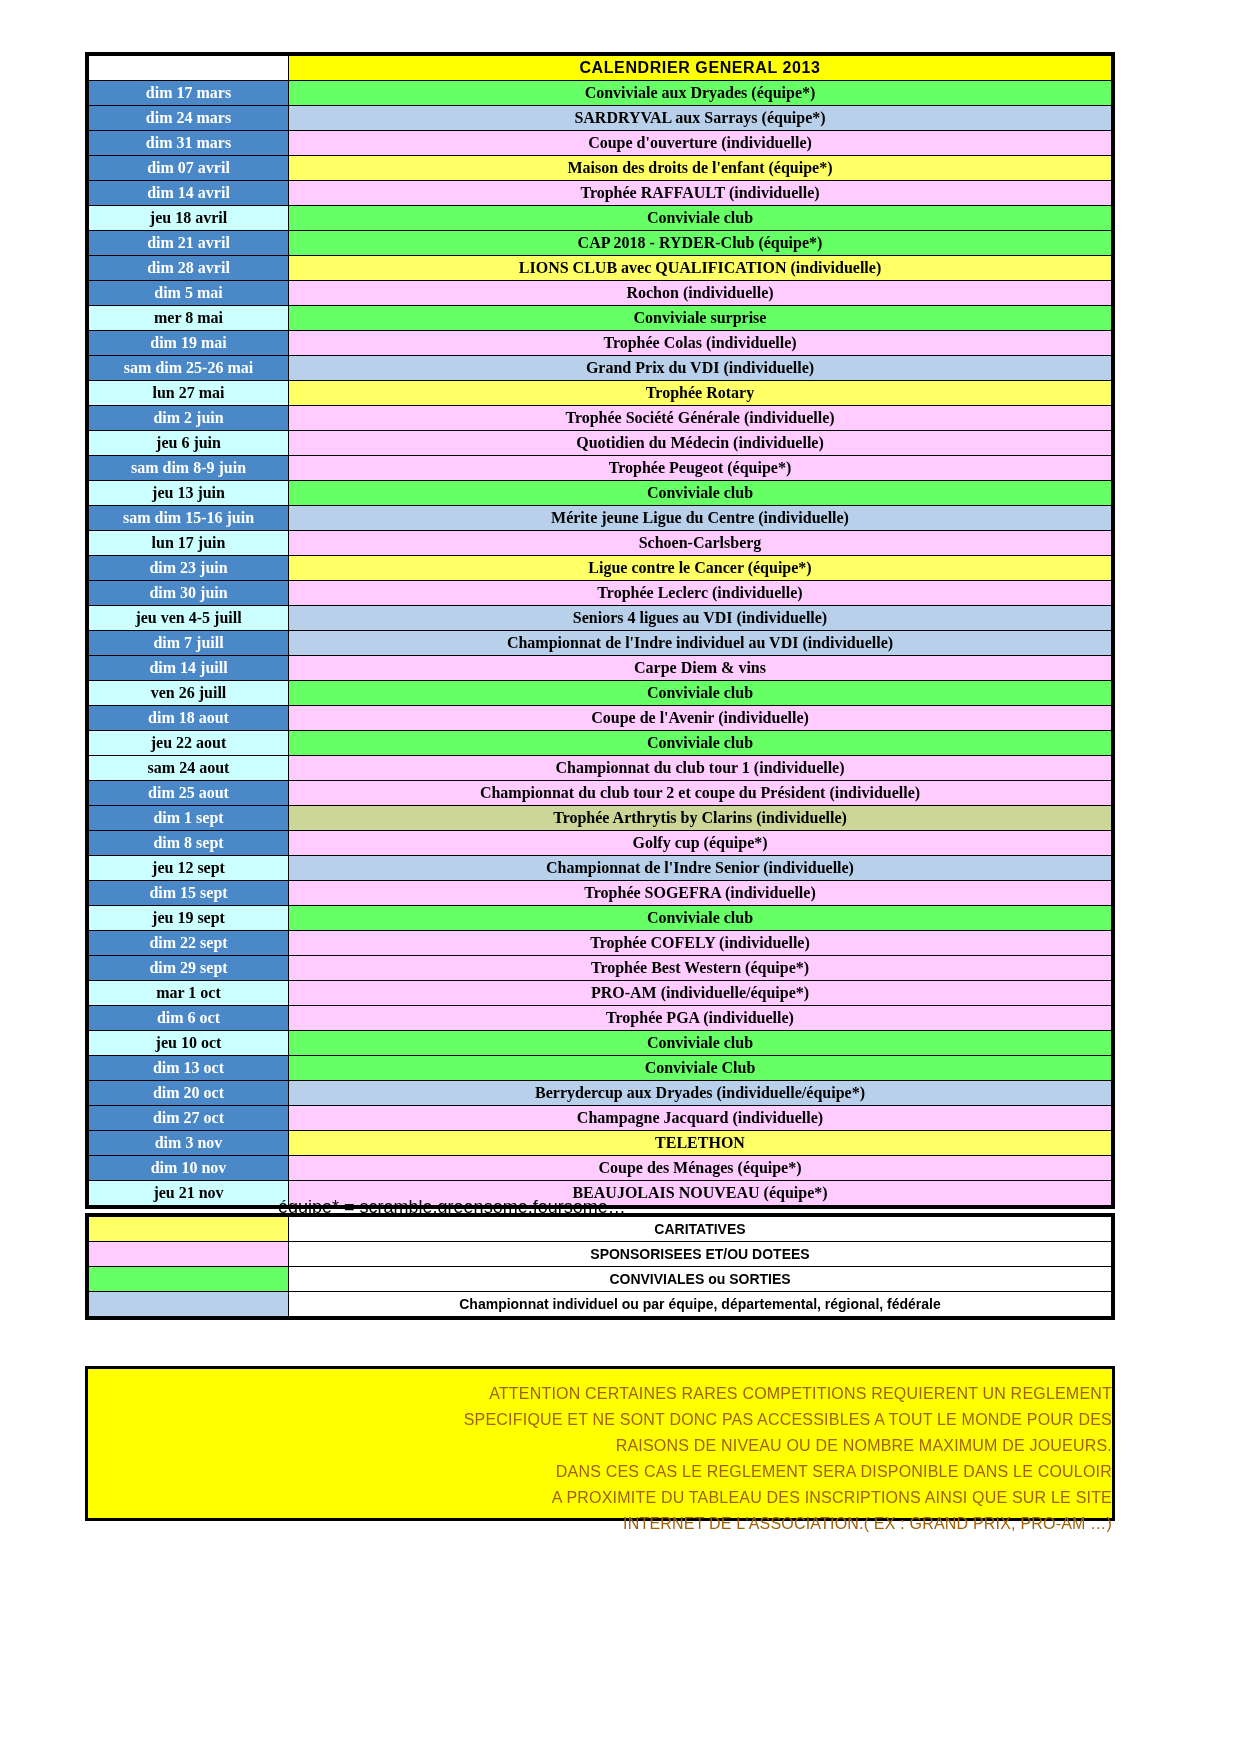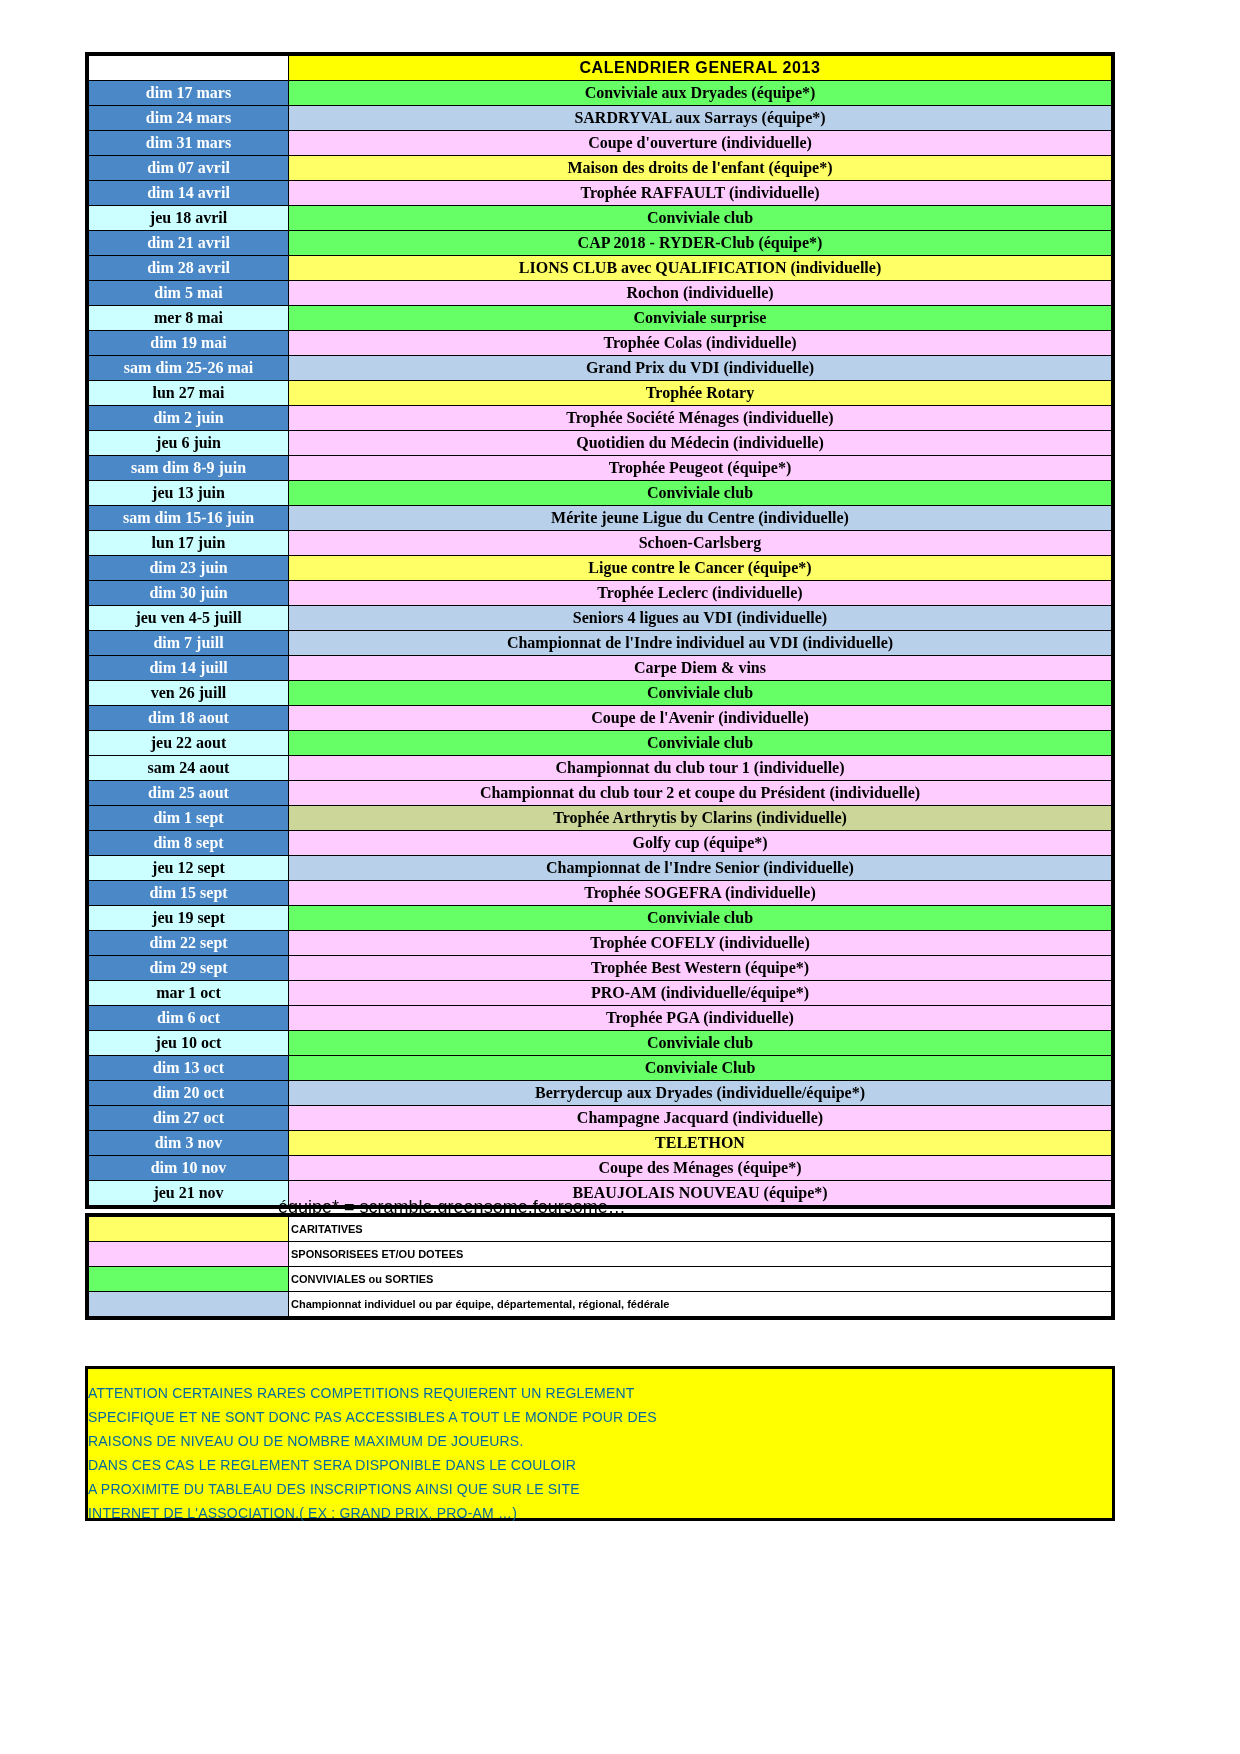--- a/index.html
+++ b/index.html
@@ -96,25 +96,25 @@
     box-sizing: border-box;
   }
   table.legend {
     border-collapse: collapse;
     width: 100%;
     table-layout: fixed;
   }
   table.legend td {
     border: 1px solid #000;
     height: 24px;
-    text-align: left;
+    text-align: center;
     vertical-align: middle;
     font-family: "Liberation Sans", sans-serif;
     font-weight: bold;
-    font-size: 11px;
+    font-size: 14px;
     padding: 0 2px;
     line-height: 1;
   }
   td.legend-swatch { width: 195px; }
   td.legend-label  { background: inherit; }
 
   
   .inscription {
     position: absolute;
     left: 0;
@@ -133,25 +133,25 @@
     left: 85px;
     top: 1366px;
     width: 1030px;
     height: 155px;
     border: 3px solid #000;
     background: #ffff00;
     box-sizing: border-box;
     padding-top: 12px;
   }
   .warn-line {
-    text-align: left;
-    font-family: "Liberation Sans", sans-serif;
-    font-size: 14px;
+    text-align: right;
+    font-family: "Liberation Sans", sans-serif;
+    font-size: 16px;
     font-weight: normal;
-    color: #0369a1;
+    color: #a16207;
     line-height: 1.0;
     padding: 5px 0;
     letter-spacing: 0.2px;
   }
 </style>
 </head>
 <body>
 
 <div class="page">
 
@@ -209,21 +209,21 @@
           <tr>
             <td class="date-cell c-blue">sam dim 25-26 mai</td>
             <td class="event-cell c-lblue">Grand Prix du VDI (individuelle)</td>
           </tr>
           <tr>
             <td class="date-cell c-cyan">lun 27 mai</td>
             <td class="event-cell c-yellow">Trophée Rotary</td>
           </tr>
           <tr>
             <td class="date-cell c-blue">dim 2 juin</td>
-            <td class="event-cell c-pink">Trophée Société Ménages (individuelle)</td>
+            <td class="event-cell c-pink">Trophée Société Générale (individuelle)</td>
           </tr>
           <tr>
             <td class="date-cell c-cyan">jeu 6 juin</td>
             <td class="event-cell c-pink">Quotidien du Médecin (individuelle)</td>
           </tr>
           <tr>
             <td class="date-cell c-blue">sam dim 8-9 juin</td>
             <td class="event-cell c-pink">Trophée Peugeot (équipe*)</td>
           </tr>
           <tr>

